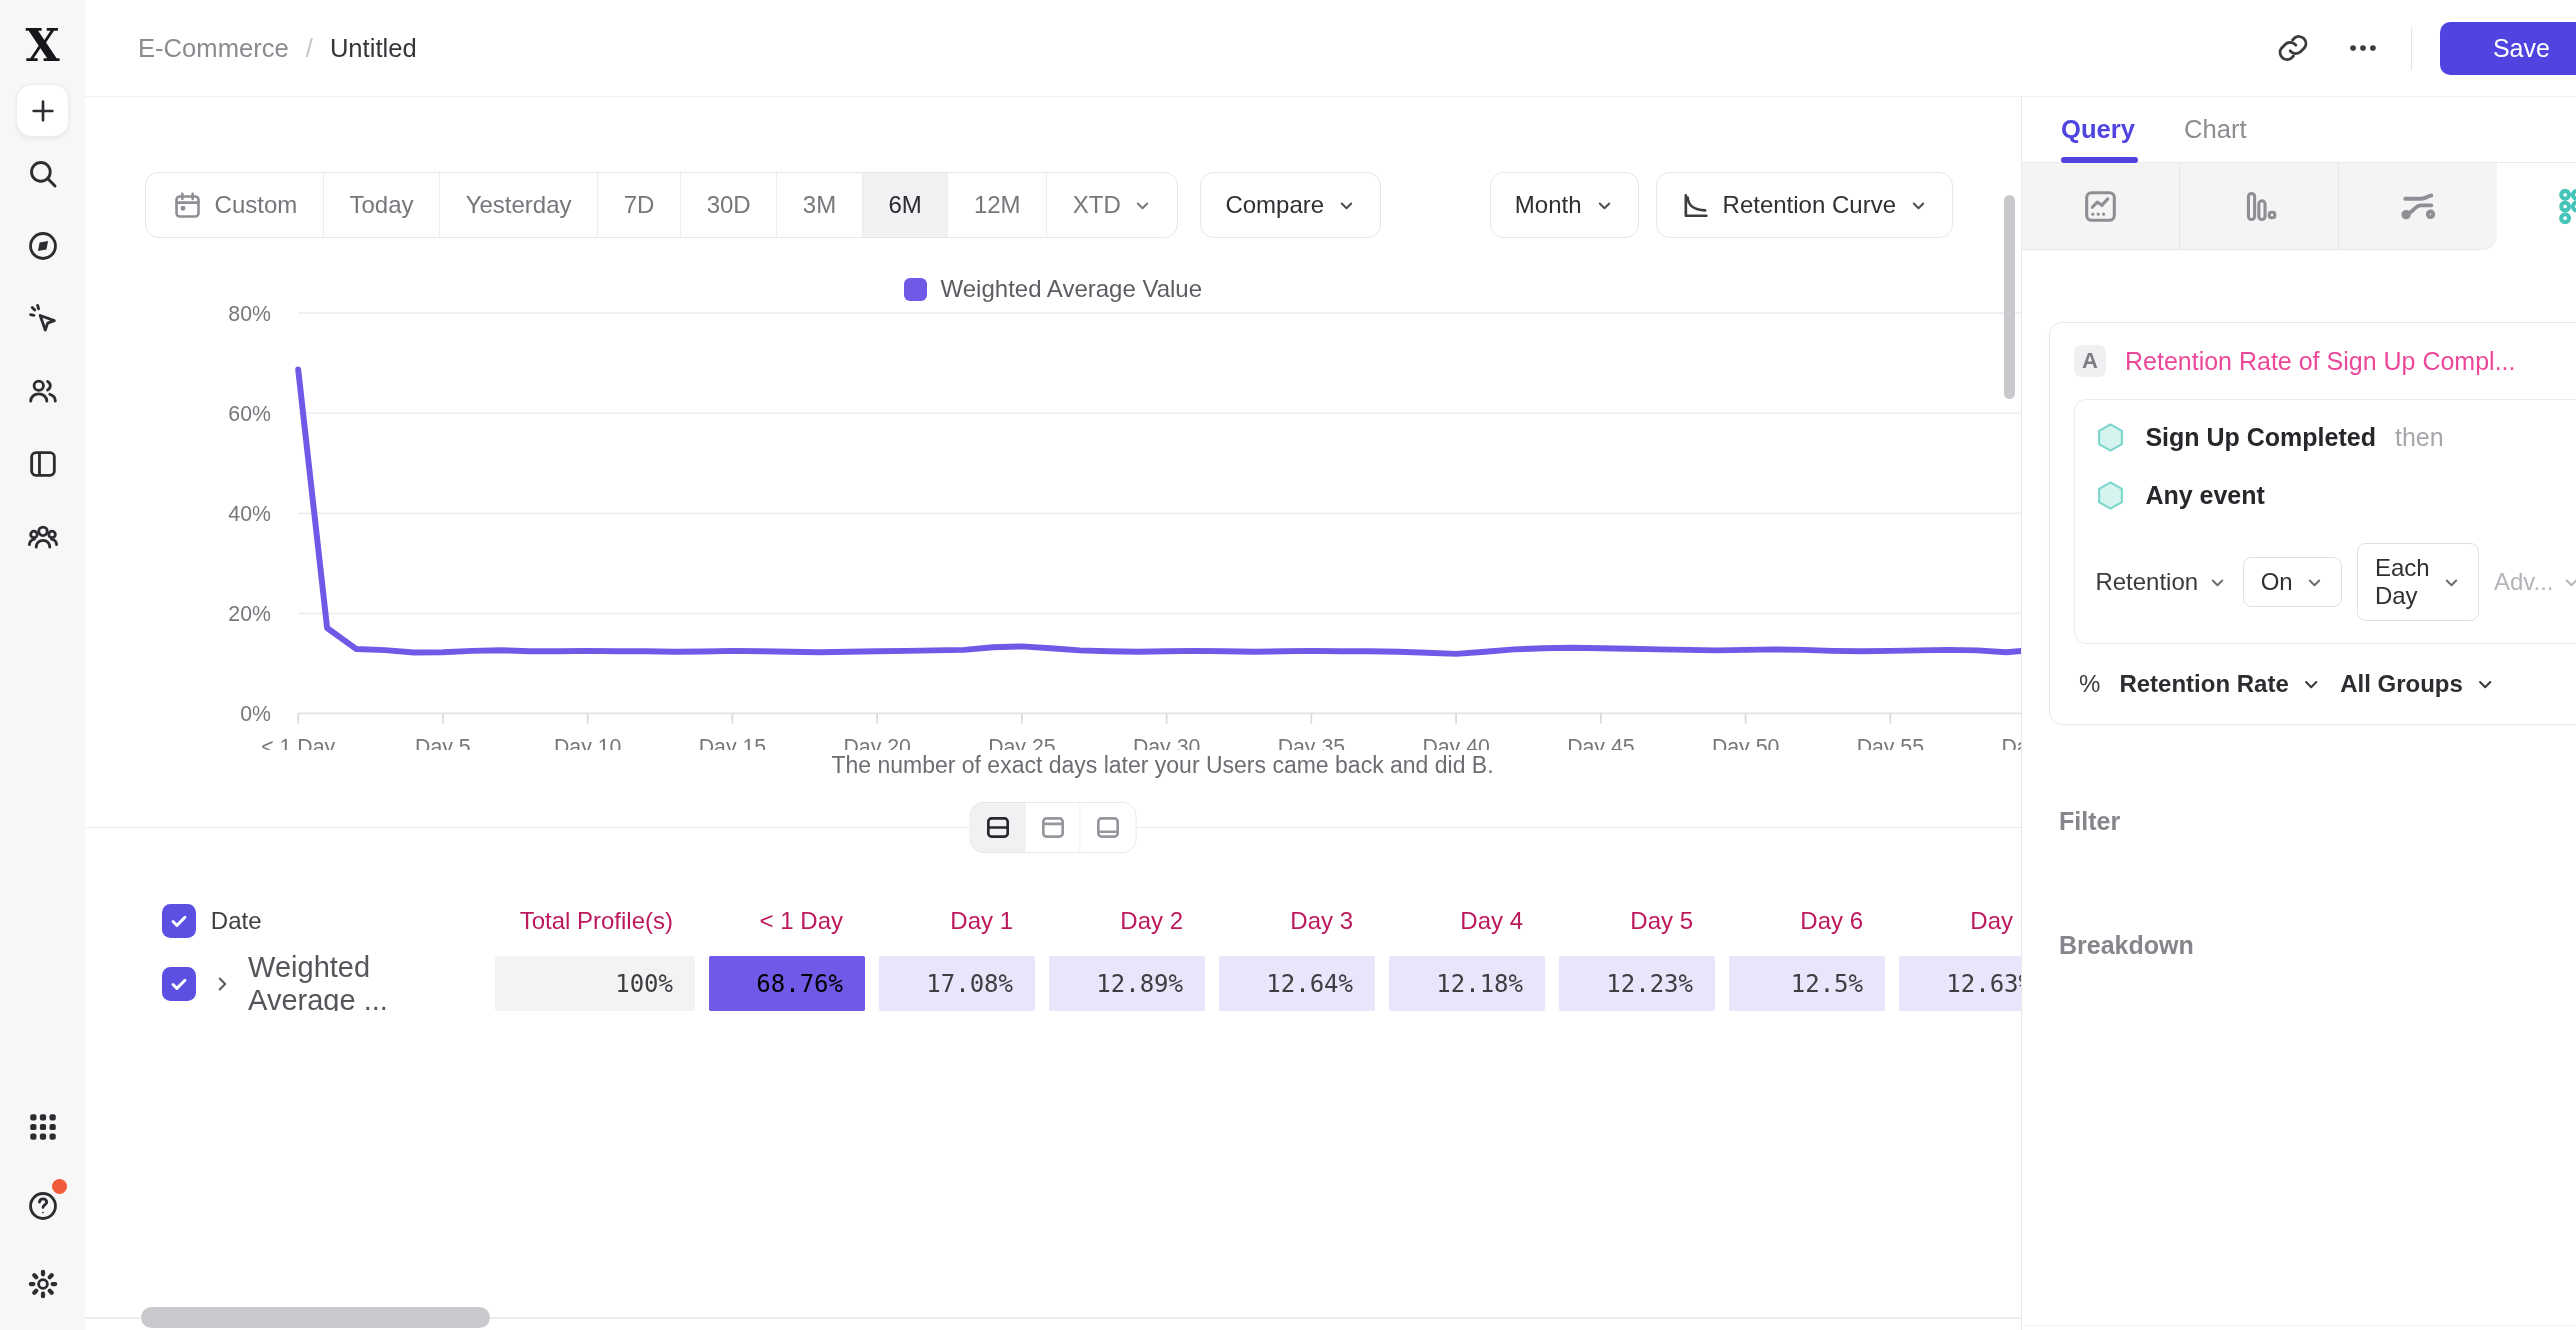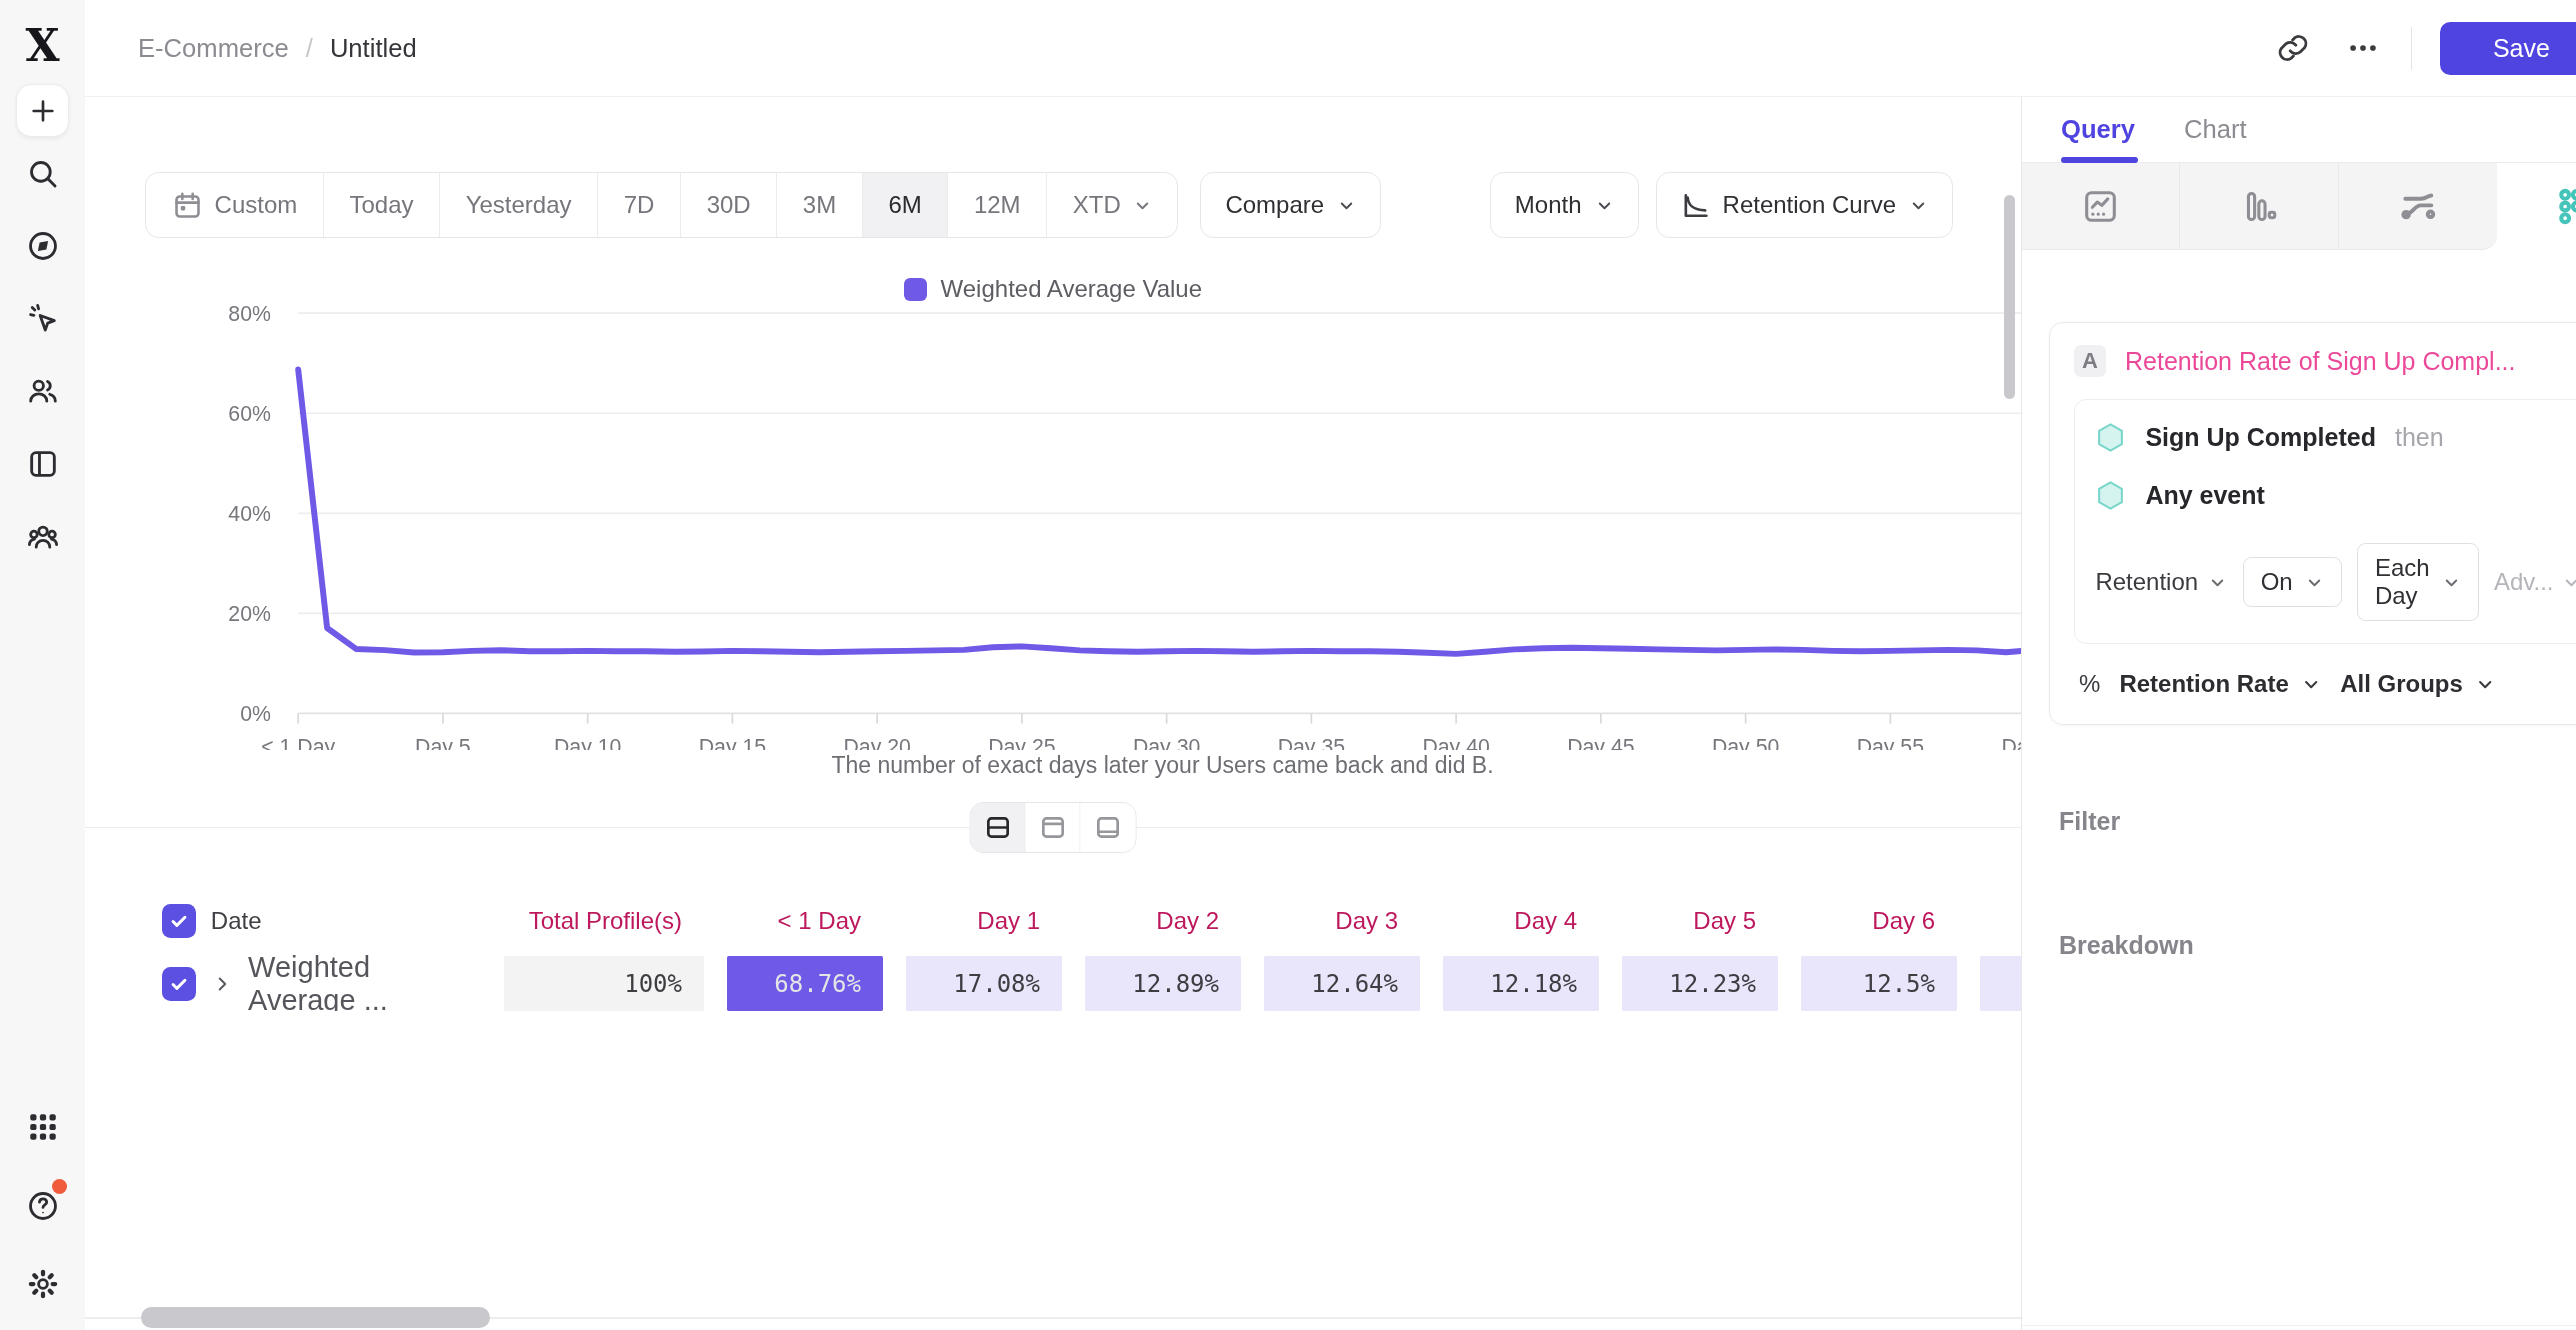--- a/index.html
+++ b/index.html
@@ -53,31 +53,31 @@
   .chart-caption { width:1908px; padding-left:145px; text-align:center; font-size:23px; color:#6d6d73; margin-top:1.7px; }
 
   
   .table-section { margin-top:48px; border-top:0.9px solid #ececef; position:relative; }
   .view-toggles { position:absolute; left:50%; top:-25.6px; transform:translateX(-50%); display:flex; height:51px; border:0.9px solid #e6e6e8; border-radius:13.6px; background:#fff; overflow:hidden; }
   .vt-btn { width:55px; display:flex; align-items:center; justify-content:center; color:#96969c; border-right:0.9px solid #ececee; cursor:pointer; background:#fff; }
   .vt-btn:last-child { border-right:none; }
   .vt-btn.sel { background:#f1f1f3; color:#27272c; }
 
   .table-wrap { margin:66px 0 0 68px; width:1868px; overflow:hidden; }
-  .t-head, .t-row { display:grid; gap:23px; align-items:center; }
+  .t-head, .t-row { display:grid; gap:14px; align-items:center; }
   .t-row { margin-top:7.7px; }
   .t-date-cell { display:flex; align-items:center; gap:15.3px; padding-left:8.5px; height:55px; }
   .checkbox { width:34px; height:34px; border-radius:8.5px; background:#5b50e2; display:flex; align-items:center; justify-content:center; flex:0 0 34px; cursor:pointer; }
   .t-head .label { font-size:24px; color:#3f3f44; }
   .t-row .label { font-size:29px; color:#55555b; }
   .expander { color:#5a5a60; cursor:pointer; display:flex; }
   .vh { font-size:24px; color:#be185d; text-align:right; padding-right:22px; height:55px; display:flex; align-items:center; justify-content:flex-end; }
   .vc { font-family:"DejaVu Sans Mono", monospace; font-size:24px; color:#3d3d42; height:55px; display:flex; align-items:center; justify-content:flex-end; padding-right:22px; border-radius:1.7px; }
   .vc.cell-gray { background:#f3f3f4; }
-  .vc.cell-strong { background:#6e5ae6; color:#e5e5e5; }
+  .vc.cell-strong { background:#6e5ae6; color:#000000; }
   .vc.cell-light { background:#e9e5fa; }
   .vh.clip, .vc.clip { justify-content:flex-start; padding-left:12px; padding-right:0; }
 
   
   .hscroll-track { position:absolute; left:0; bottom:12px; width:100%; height:1.7px; background:#ededef; }
   .hscroll-thumb { position:absolute; left:56px; bottom:2.6px; width:349px; height:21px; border-radius:11px; background:#c9c9cd; cursor:pointer; }
   .vscroll-thumb { position:absolute; right:6px; top:98px; width:11px; height:204px; border-radius:6px; background:#c9c9cd; cursor:pointer; }
 
   
   .panel { flex:1; border-left:0.9px solid #e8e8ea; position:relative; background:#fff; display:flex; flex-direction:column; }

